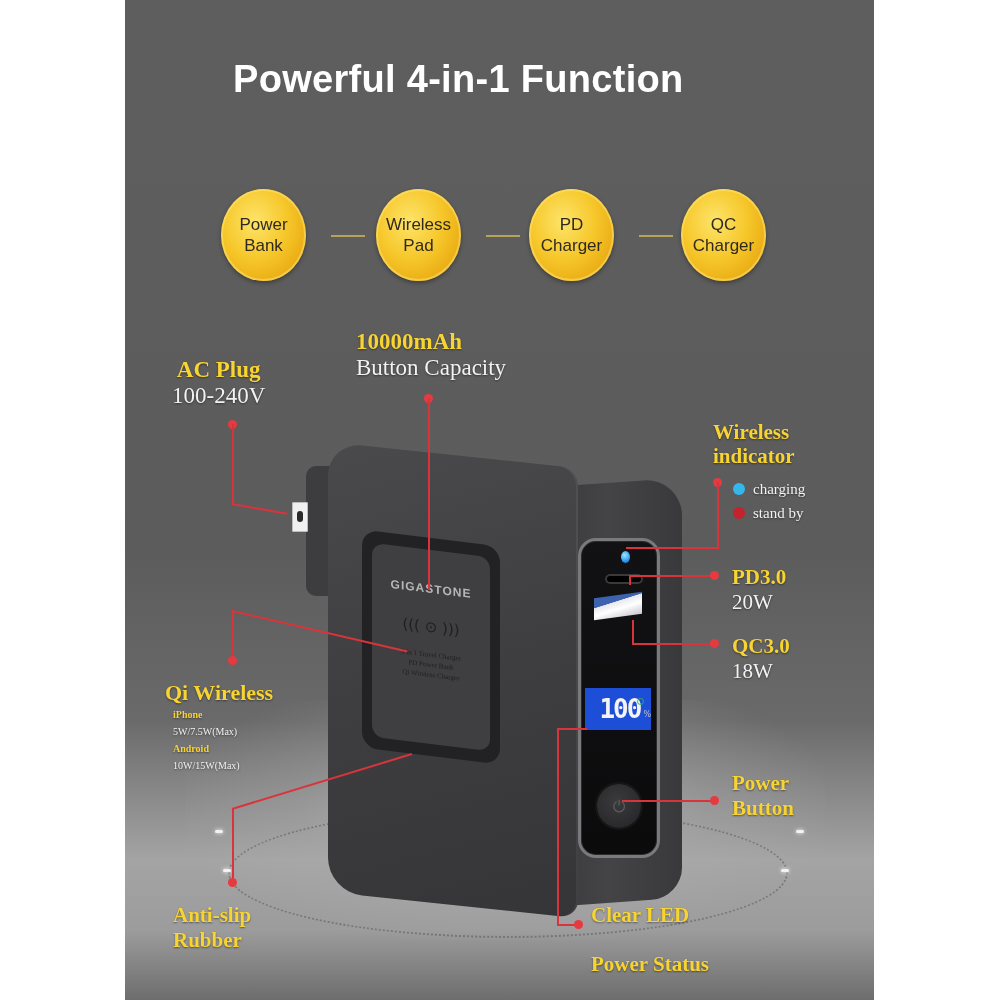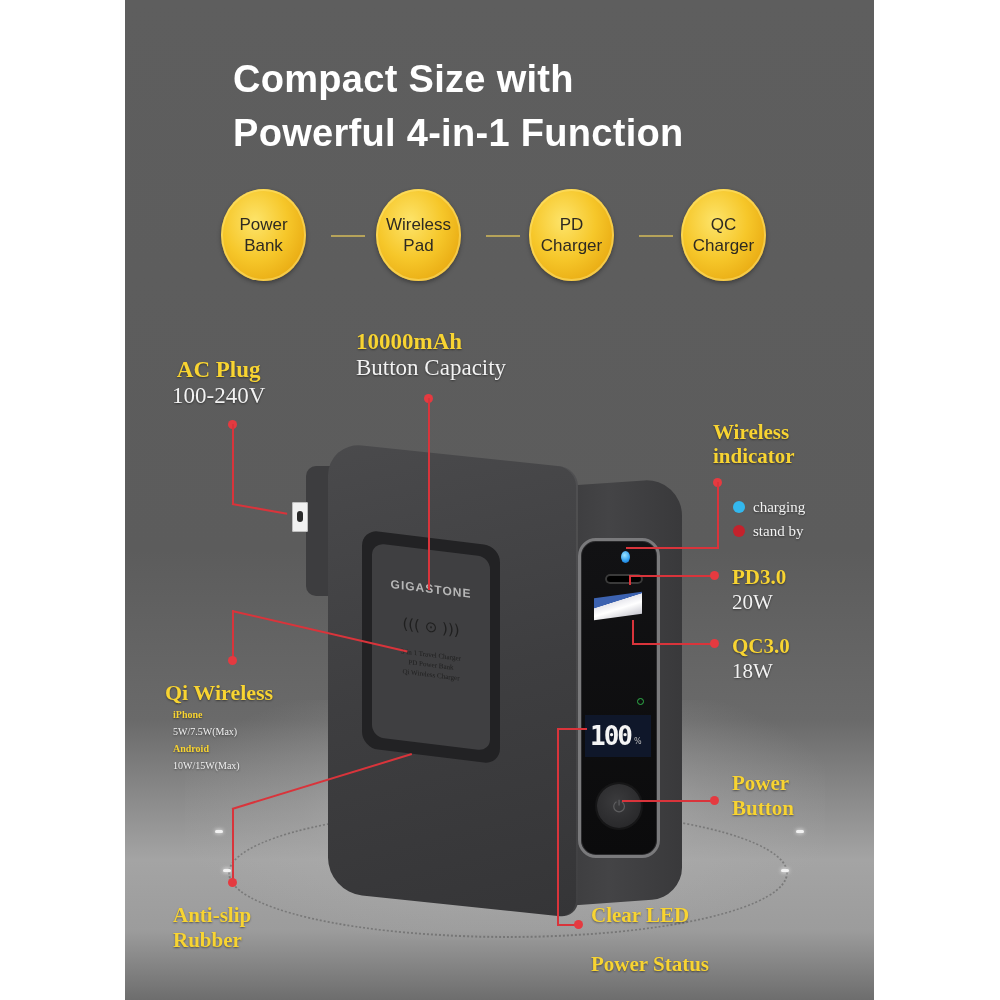--- a/index.html
+++ b/index.html
@@ -98,22 +98,22 @@
     box-shadow: inset 0 0 0 1px #2b2b2d;
   }
   .led-blue { position: absolute; left: 621px; top: 551px; width: 9px; height: 12px; border-radius: 50%; background: radial-gradient(circle at 40% 35%, #9be3ff 0%, #2e9df0 60%, #1462b8 100%); }
   .usb-c { position: absolute; left: 605px; top: 574px; width: 38px; height: 10px; border-radius: 6px; background: #000; box-shadow: inset 0 0 0 2px #3a3a3a; }
   .usb-a {
     position: absolute; left: 594px; top: 595px; width: 48px; height: 22px;
     background: linear-gradient(170deg, #3c62b0 0%, #3c62b0 32%, #e8e8ee 34%, #ffffff 60%, #c9c9d1 100%);
     transform: skewY(-8deg);
   }
   .lcd {
-    position: absolute; left: 585px; top: 715px; width: 66px; height: 42px;
-    background: #0f172a; display: flex; align-items: center; padding-left: 5px;
+    position: absolute; left: 585px; top: 688px; width: 66px; height: 42px;
+    background: #1d4ed8; display: flex; align-items: center; padding-left: 5px; justify-content: flex-end;
   }
   .lcd-num { color: #f4f4f4; font-family: "DejaVu Sans Mono", monospace; font-weight: 700; font-size: 26px; letter-spacing: -2px; }
   .lcd-pct { color: #bdbdbd; font-size: 8px; margin-left: 3px; margin-top: 10px; }
   .lcd-green { position: absolute; left: 637px; top: 698px; width: 7px; height: 7px; border-radius: 50%; border: 1.5px solid #2fb34a; }
   .power-btn {
     position: absolute; left: 597px; top: 784px; width: 44px; height: 44px; border-radius: 50%;
     background: radial-gradient(circle at 45% 40%, #3b3b3d 0%, #2a2a2c 70%, #1a1a1b 100%);
     box-shadow: 0 0 0 2px #161617;
     display: flex; align-items: center; justify-content: center;
     color: #5d5d5f; font-size: 16px; font-family: "DejaVu Sans", sans-serif;
@@ -126,21 +126,20 @@
   <div class="floor-glow"></div>
   <div class="floor-ring"></div>
   <div class="floor-dot" style="left:90px; top:830px;"></div>
   <div class="floor-dot" style="left:98px; top:869px;"></div>
   <div class="floor-dot" style="left:315px; top:897px;"></div>
   <div class="floor-dot" style="left:671px; top:830px;"></div>
   <div class="floor-dot" style="left:656px; top:869px;"></div>
 </div>
 
 <div class="headline">
-  <div>Compact Size with</div>
   <div>Powerful 4-in-1 Function</div>
 </div>
 
 <div class="feature-row">
   <div class="badge" style="left:0;">
     <div>
         <div>Power</div>
         <div>Bank</div>
       </div>
   </div>
@@ -238,21 +237,21 @@
 
 <div class="label" style="left:356px; top:329px;">
   <div class="y lg">10000mAh</div>
   <div class="w lg">Button Capacity</div>
 </div>
 
 <div class="label" style="left:713px; top:420px;">
   <div class="y" style="font-size:21px; line-height:24px;">Wireless</div>
   <div class="y" style="font-size:21px; line-height:24px;">indicator</div>
 </div>
-<div class="label" style="left:733px; top:495px;">
+<div class="label" style="left:733px; top:477px;">
   <div style="display:flex; align-items:center; height:24px;">
     <span style="display:inline-block; width:12px; height:12px; border-radius:50%; background:#33b8ee; margin-right:8px;"></span>
     <span class="w sm">charging</span>
   </div>
   <div style="display:flex; align-items:center; height:24px;">
     <span style="display:inline-block; width:12px; height:12px; border-radius:50%; background:#c4222c; margin-right:8px;"></span>
     <span class="w sm">stand by</span>
   </div>
 </div>
 

